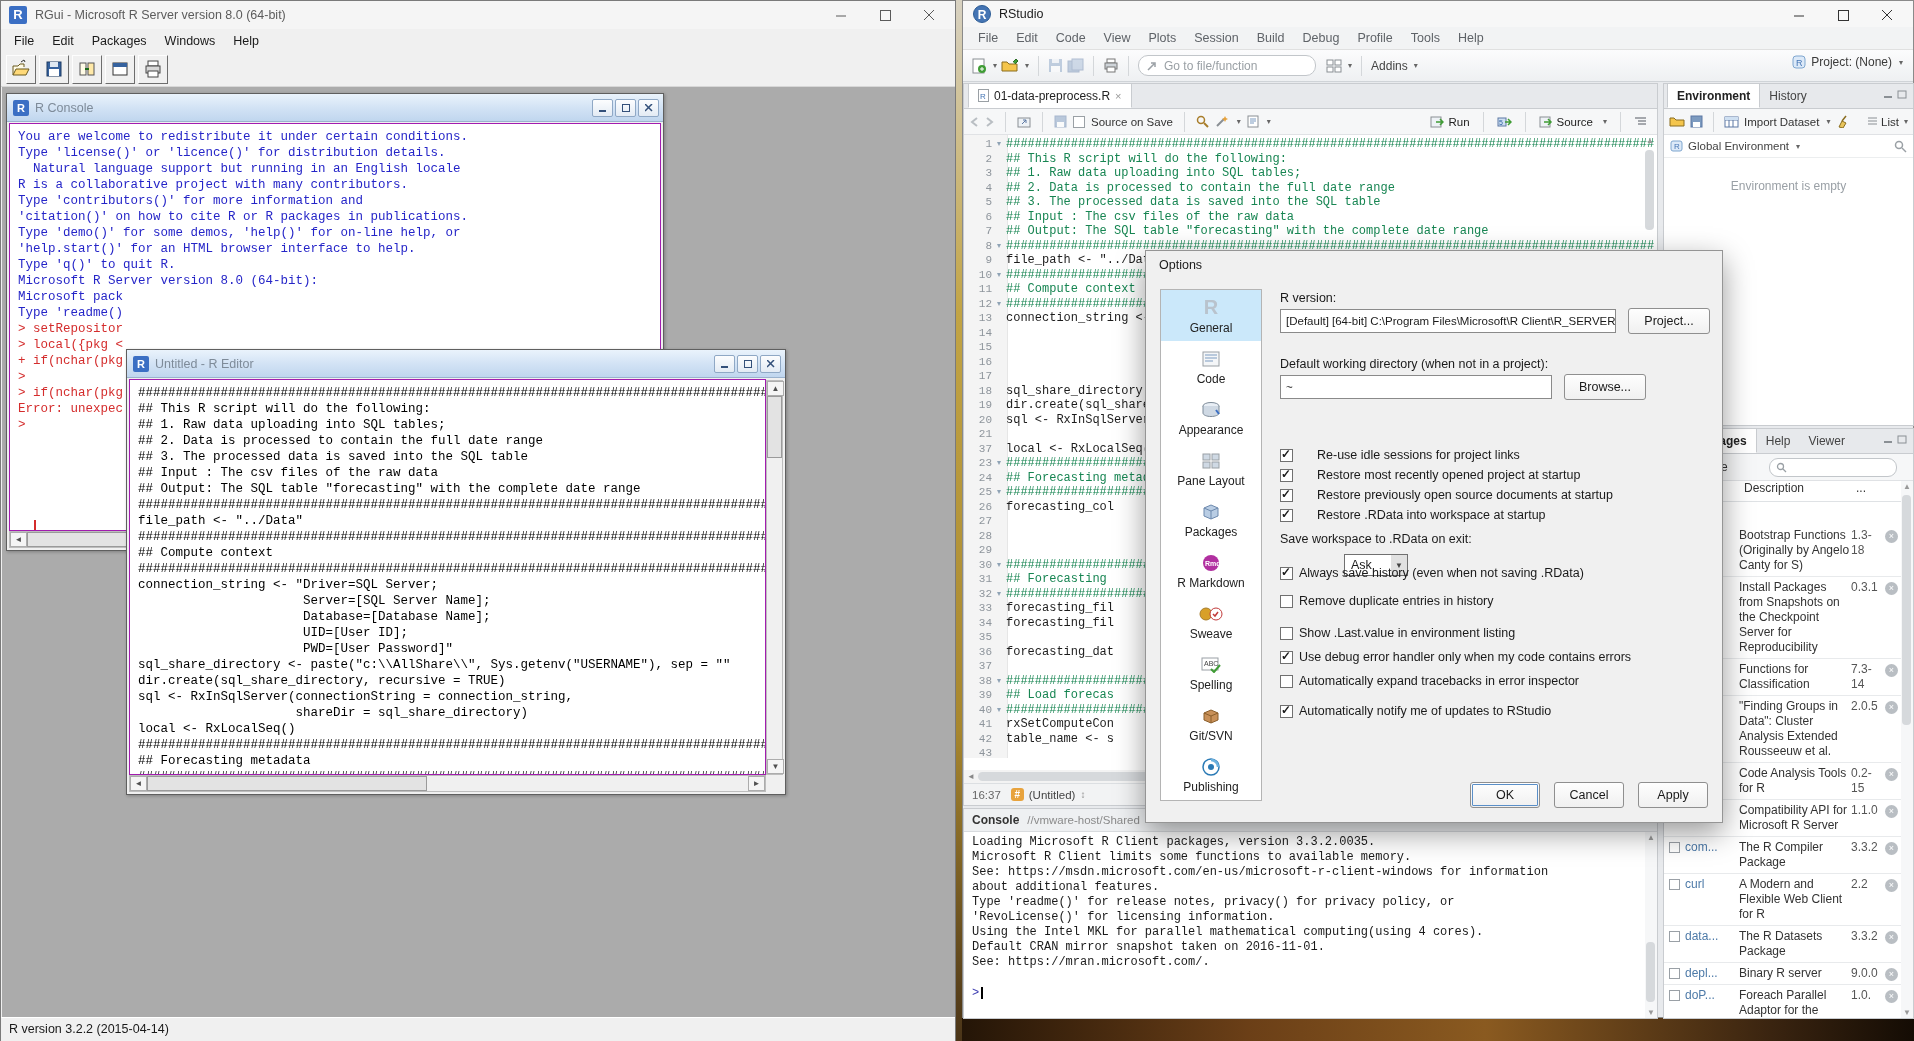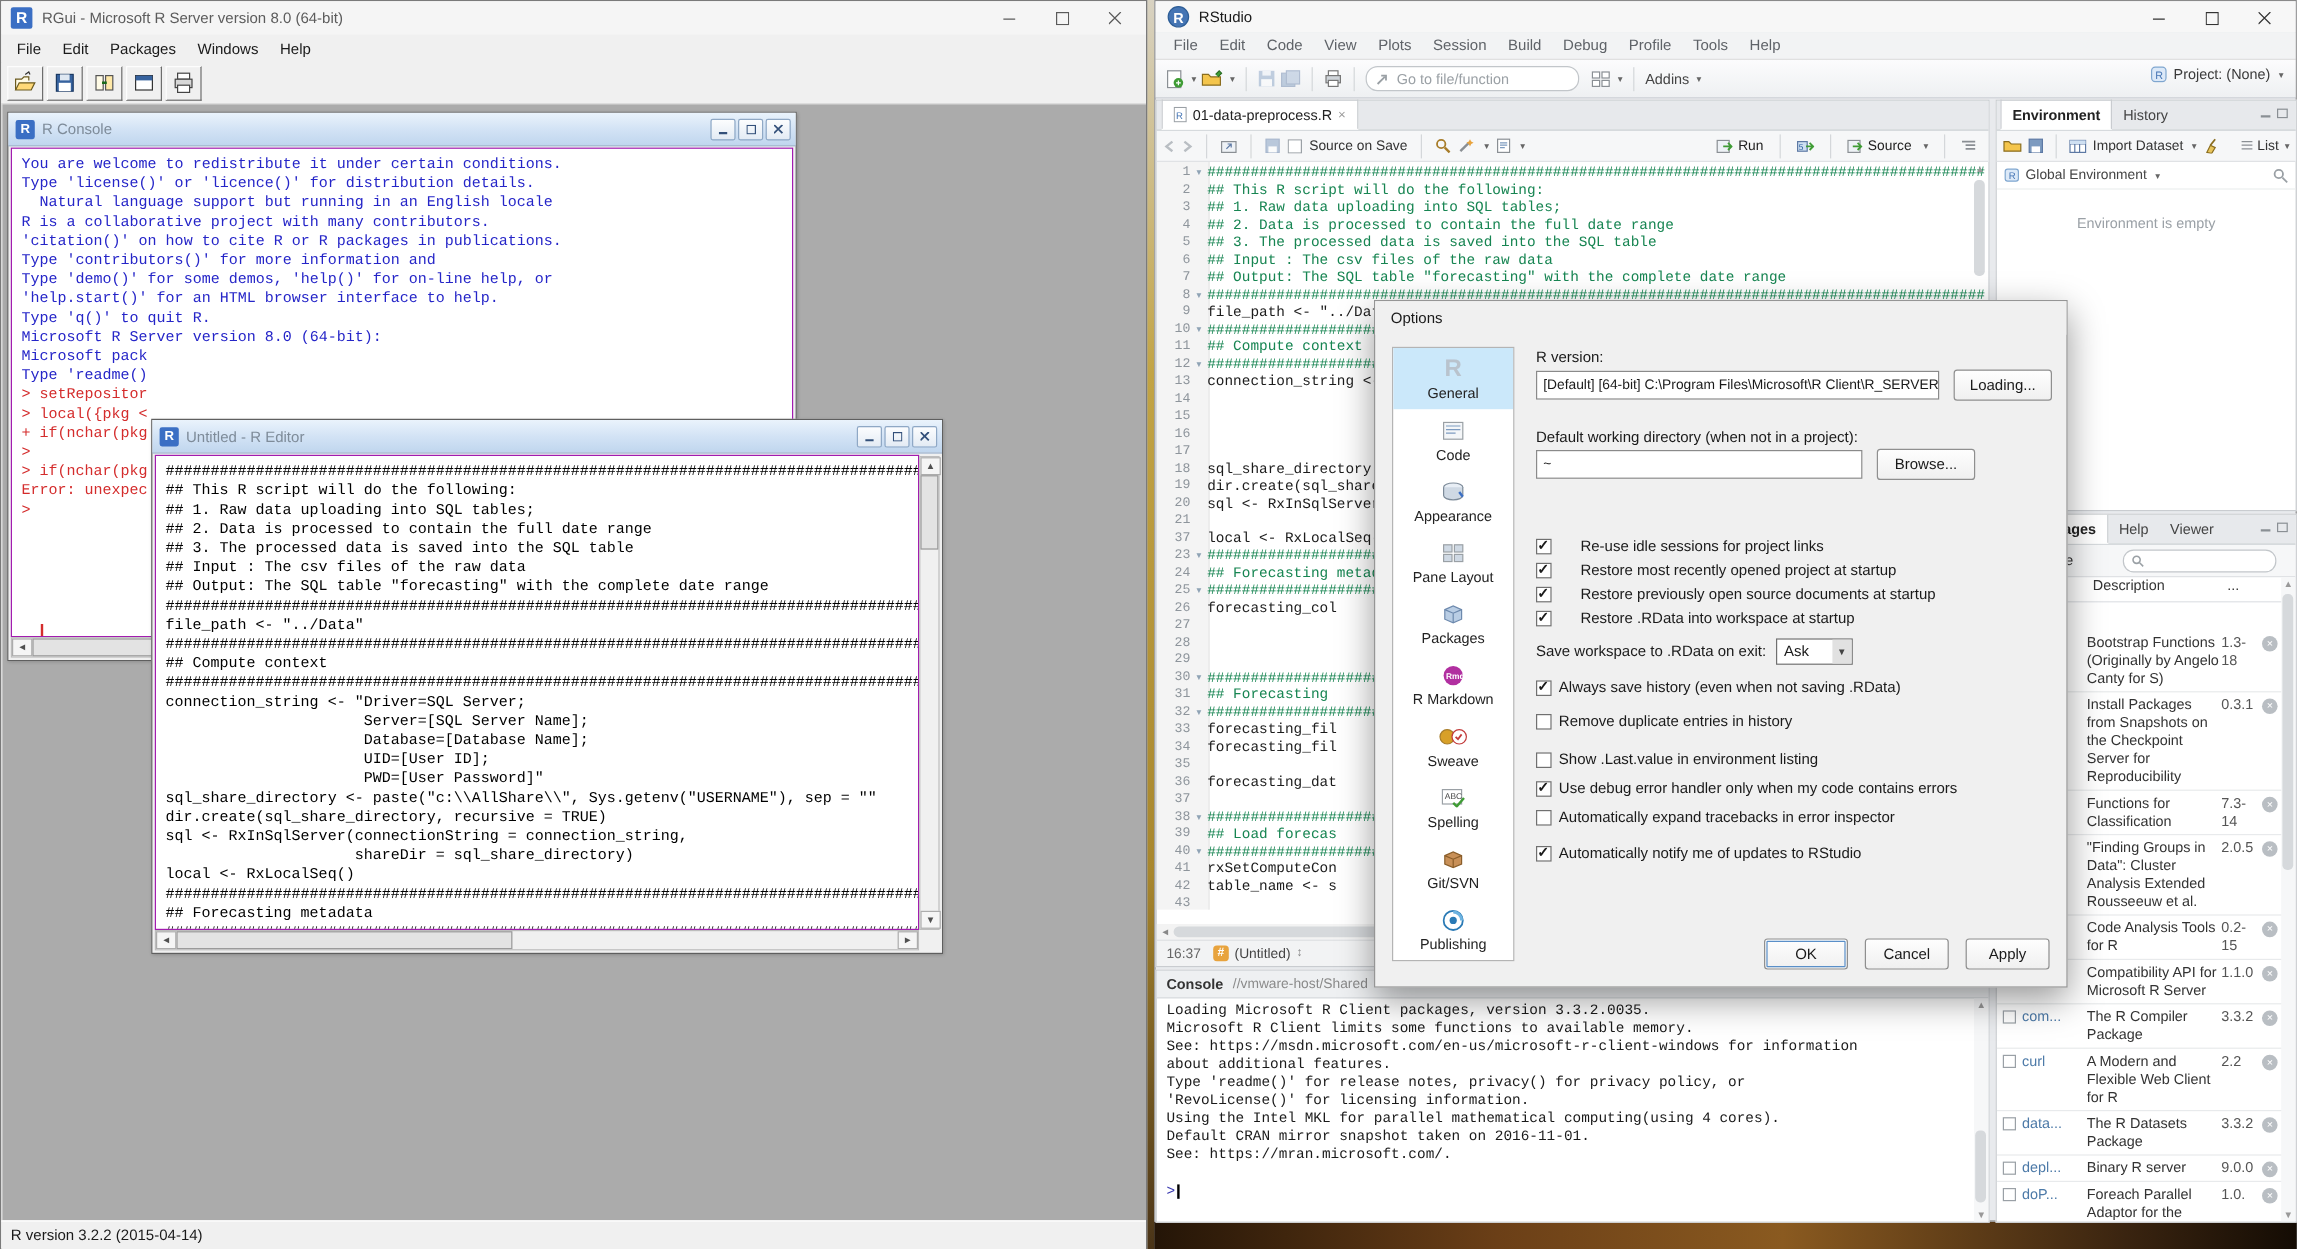--- a/index.html
+++ b/index.html
@@ -175,21 +175,21 @@
   .dfield { position:absolute; height:24px; background:#fff; border:1px solid #8a8a8a; font-size:11.5px; color:#1a1a1a;
             display:flex; align-items:center; padding:0 5px; overflow:hidden; white-space:nowrap; }
   .dbtn { position:absolute; height:26px; background:linear-gradient(#fefefe,#f0f0f0); border:1px solid #8f8f8f;
           border-radius:3px; font-size:12.5px; color:#1a1a1a; display:flex; align-items:center; justify-content:center; }
   .cbrow { display:flex; align-items:center; gap:6px; height:20px; }
   .cbx { width:13px; height:13px; background:#fff; border:1px solid #707070; position:relative; flex:none; }
   .cbx.checked::after { content:"✓"; position:absolute; left:0px; top:-3px; font-size:12px; color:#1a1a1a; font-weight:bold; }
   .cbgroup { position:absolute; left:0; display:flex; flex-direction:column; }
   #g1 { top:156px; } #g1 .cbrow { height:20px;gap:24px; }
   #g2 { top:274px; gap:8px; } #g3 { top:334px; gap:4px; } #g4 { top:412px; }
-  #swrow { position:absolute; left:0; top:243px; display:flex; align-items:center; gap:8px; }
+  #swrow { position:absolute; left:0; top:243px; display:flex; align-items:center; gap:8px;flex-direction:column; }
   #sw-dd { width:64px; height:22px; background:#fff; border:1px solid #707070; display:flex; align-items:center;
            font-size:12.5px; padding-left:6px; justify-content:space-between; }
   #sw-dd .dda { width:16px; height:20px; background:#e1e1e1; display:flex; align-items:center; justify-content:center; font-size:8px; color:#444; }
   #dlg-buttons { position:absolute; right:14px; bottom:14px; display:flex; gap:14px; }
   #dlg-buttons .dbtn { position:static; width:70px; }
   #btn-ok { outline:1px solid #5a8fc8; outline-offset:-3px; }
 
   svg { display:block; }
 </style>
 </head>
@@ -290,22 +290,22 @@
         </div>
         <div class="child-body" id="console-body">
           <div style="padding:5px 0 0 8px">
 
           <div class="cl b">You are welcome to redistribute it under certain conditions.</div>
               <div class="cl b">Type 'license()' or 'licence()' for distribution details.</div>
               <div class="cl b"></div>
               <div class="cl b">  Natural language support but running in an English locale</div>
               <div class="cl b"></div>
               <div class="cl b">R is a collaborative project with many contributors.</div>
+              <div class="cl b">Type 'contributors()' for more information and</div>
               <div class="cl b">'citation()' on how to cite R or R packages in publications.</div>
-              <div class="cl b">Type 'contributors()' for more information and</div>
               <div class="cl b"></div>
               <div class="cl b">Type 'demo()' for some demos, 'help()' for on-line help, or</div>
               <div class="cl b">'help.start()' for an HTML browser interface to help.</div>
               <div class="cl b">Type 'q()' to quit R.</div>
               <div class="cl b"></div>
               <div class="cl b">Microsoft R Server version 8.0 (64-bit):</div>
               <div class="cl b">Microsoft pack</div>
               <div class="cl b"></div>
               <div class="cl b">Type 'readme()</div>
               <div class="cl b"></div>
@@ -1200,21 +1200,21 @@
               <path d="M9 2a7 7 0 0 1 7 7" fill="none" stroke="#6db3e0" stroke-width="2.5"></path>
             </svg>
           </span>
         <span class="cl2">Publishing</span>
       </div>
     </div>
 
     <div id="dlg-content">
       <span class="dlbl" style="left:0; top:2px">R version:</span>
       <div class="dfield" style="left:0; top:20px; width:336px">[Default] [64-bit] C:\Program Files\Microsoft\R Client\R_SERVER</div>
-      <div class="dbtn" style="left:348px; top:19px; width:82px">Loading...</div>
+      <div class="dbtn" style="left:348px; top:19px; width:82px">Project...</div>
 
       <span class="dlbl" style="left:0; top:68px">Default working directory (when not in a project):</span>
       <div class="dfield" style="left:0; top:86px; width:272px">~</div>
       <div class="dbtn" style="left:284px; top:85px; width:82px">Browse...</div>
 
       <div class="cbgroup" id="g1">
 
           <div class="cbrow">
             <span class="cbx checked"></span>
             <span>Re-use idle sessions for project links</span>

